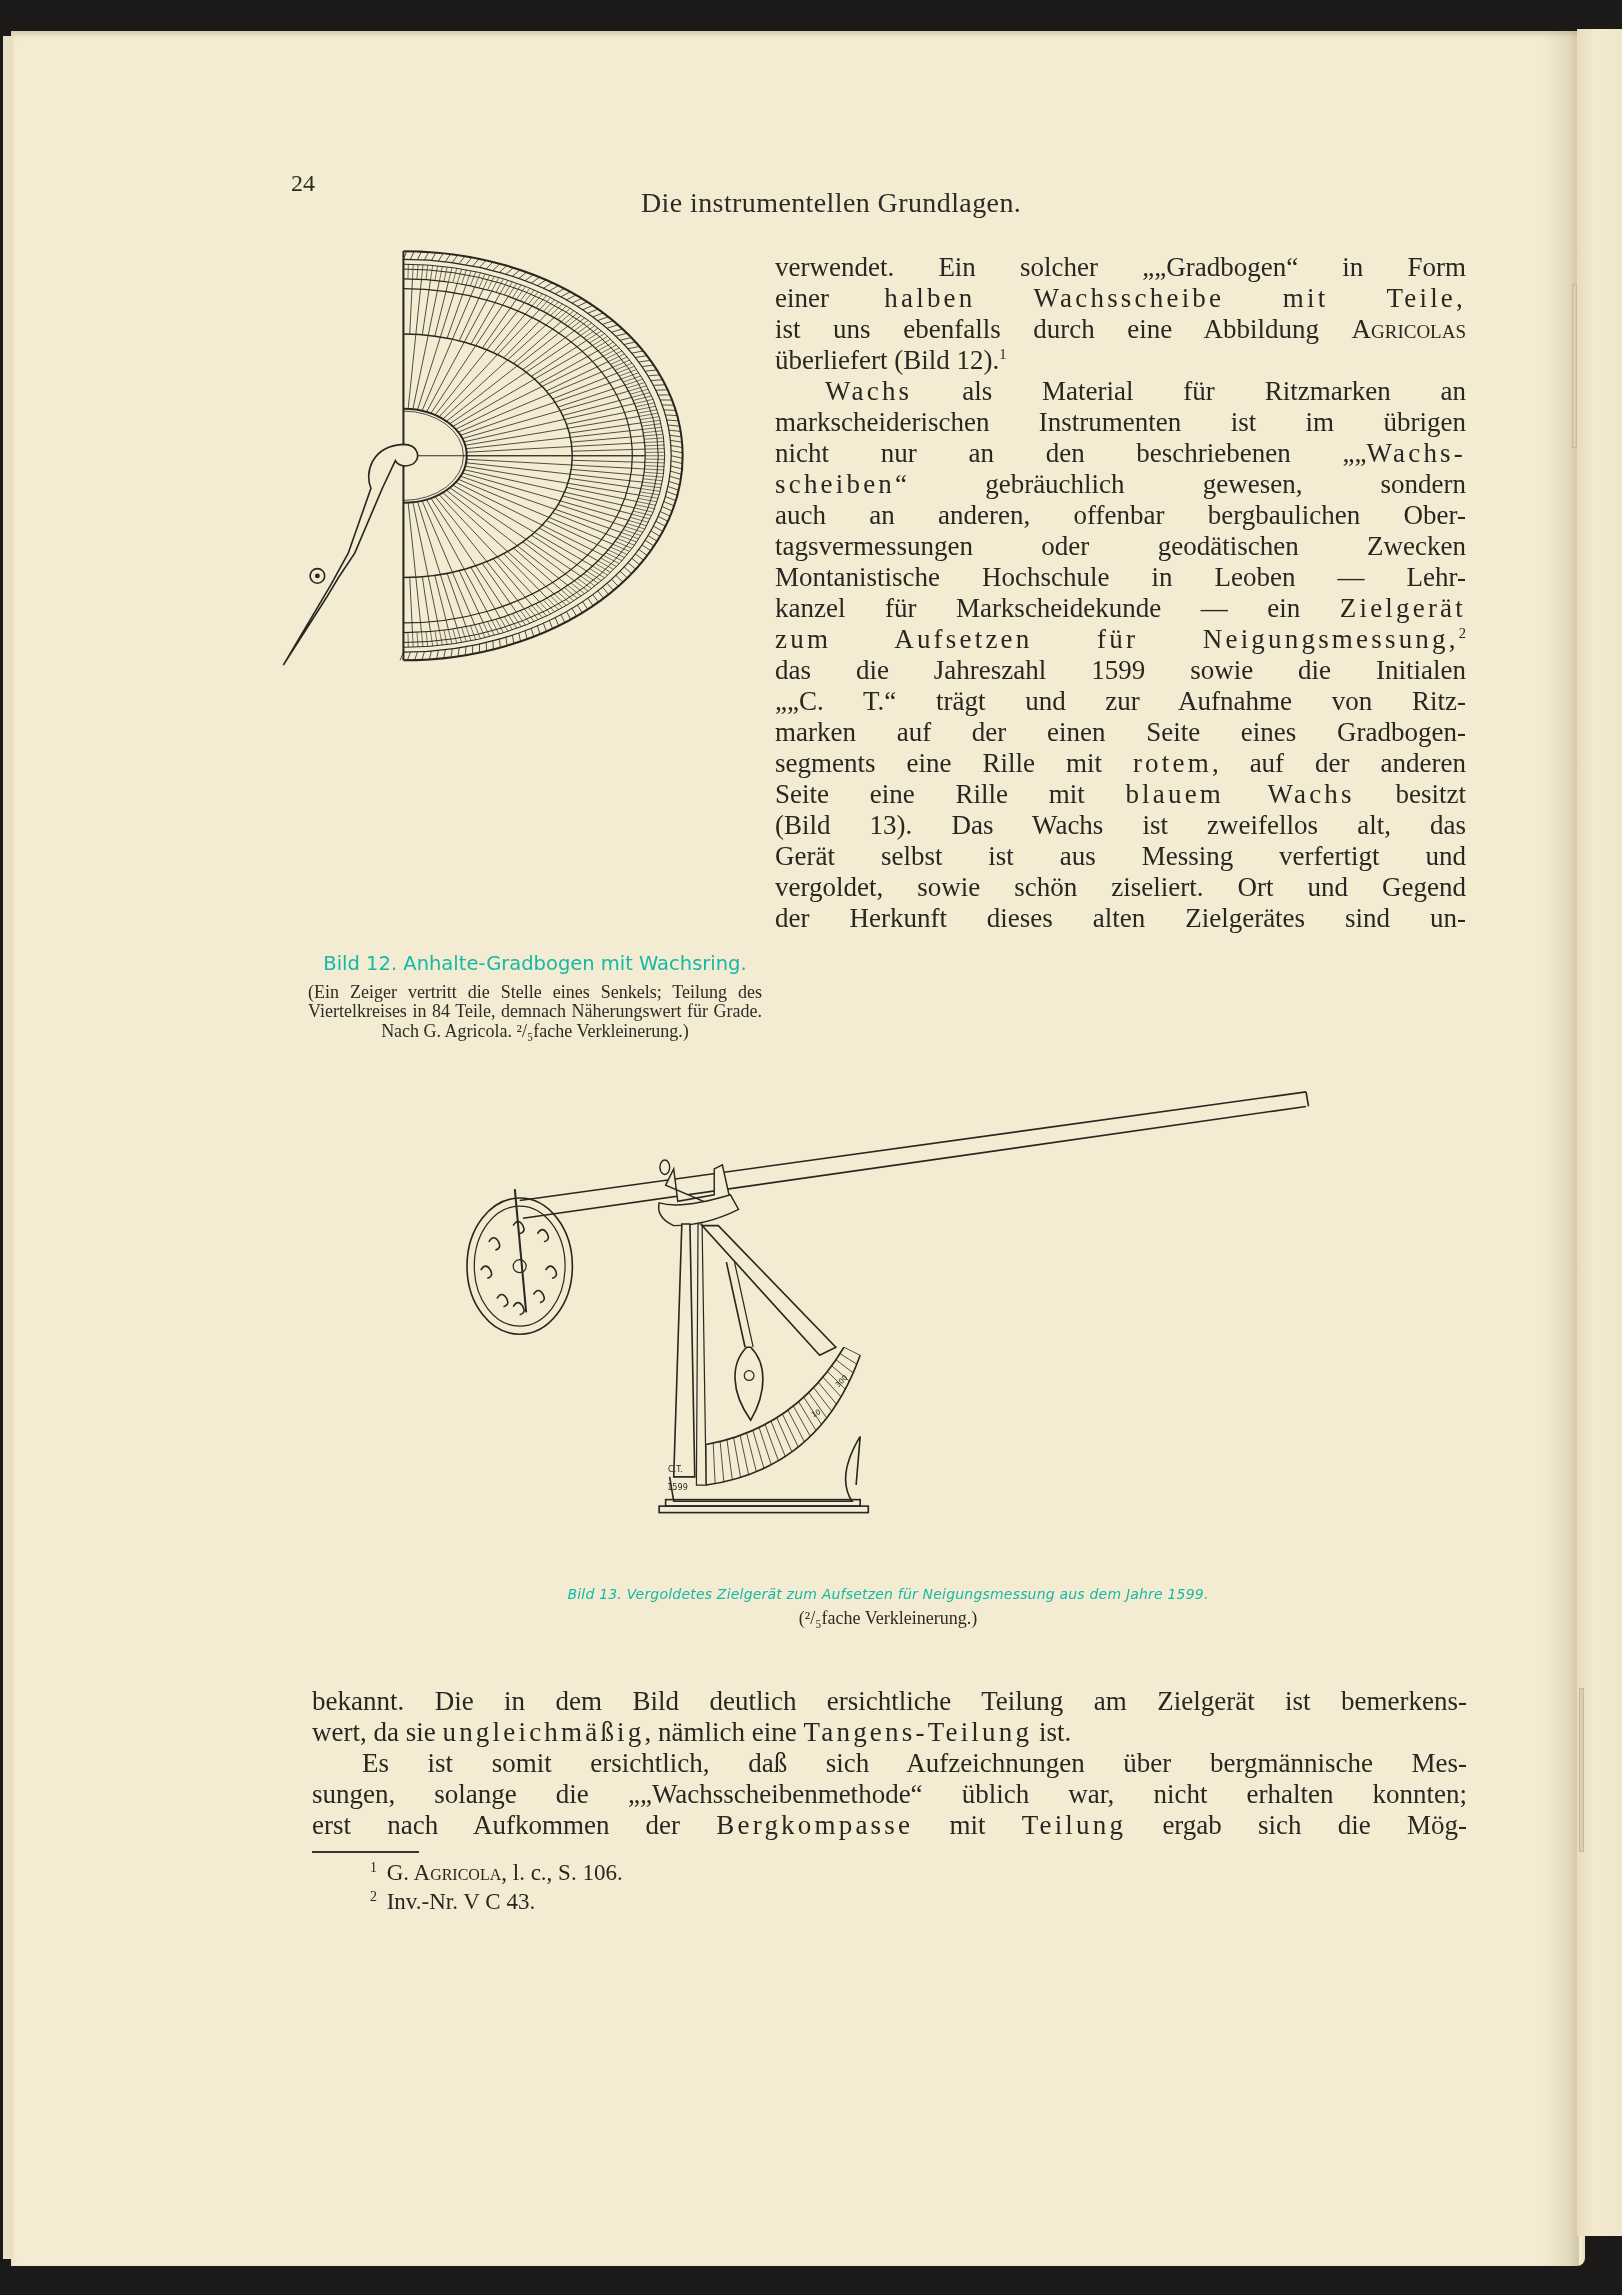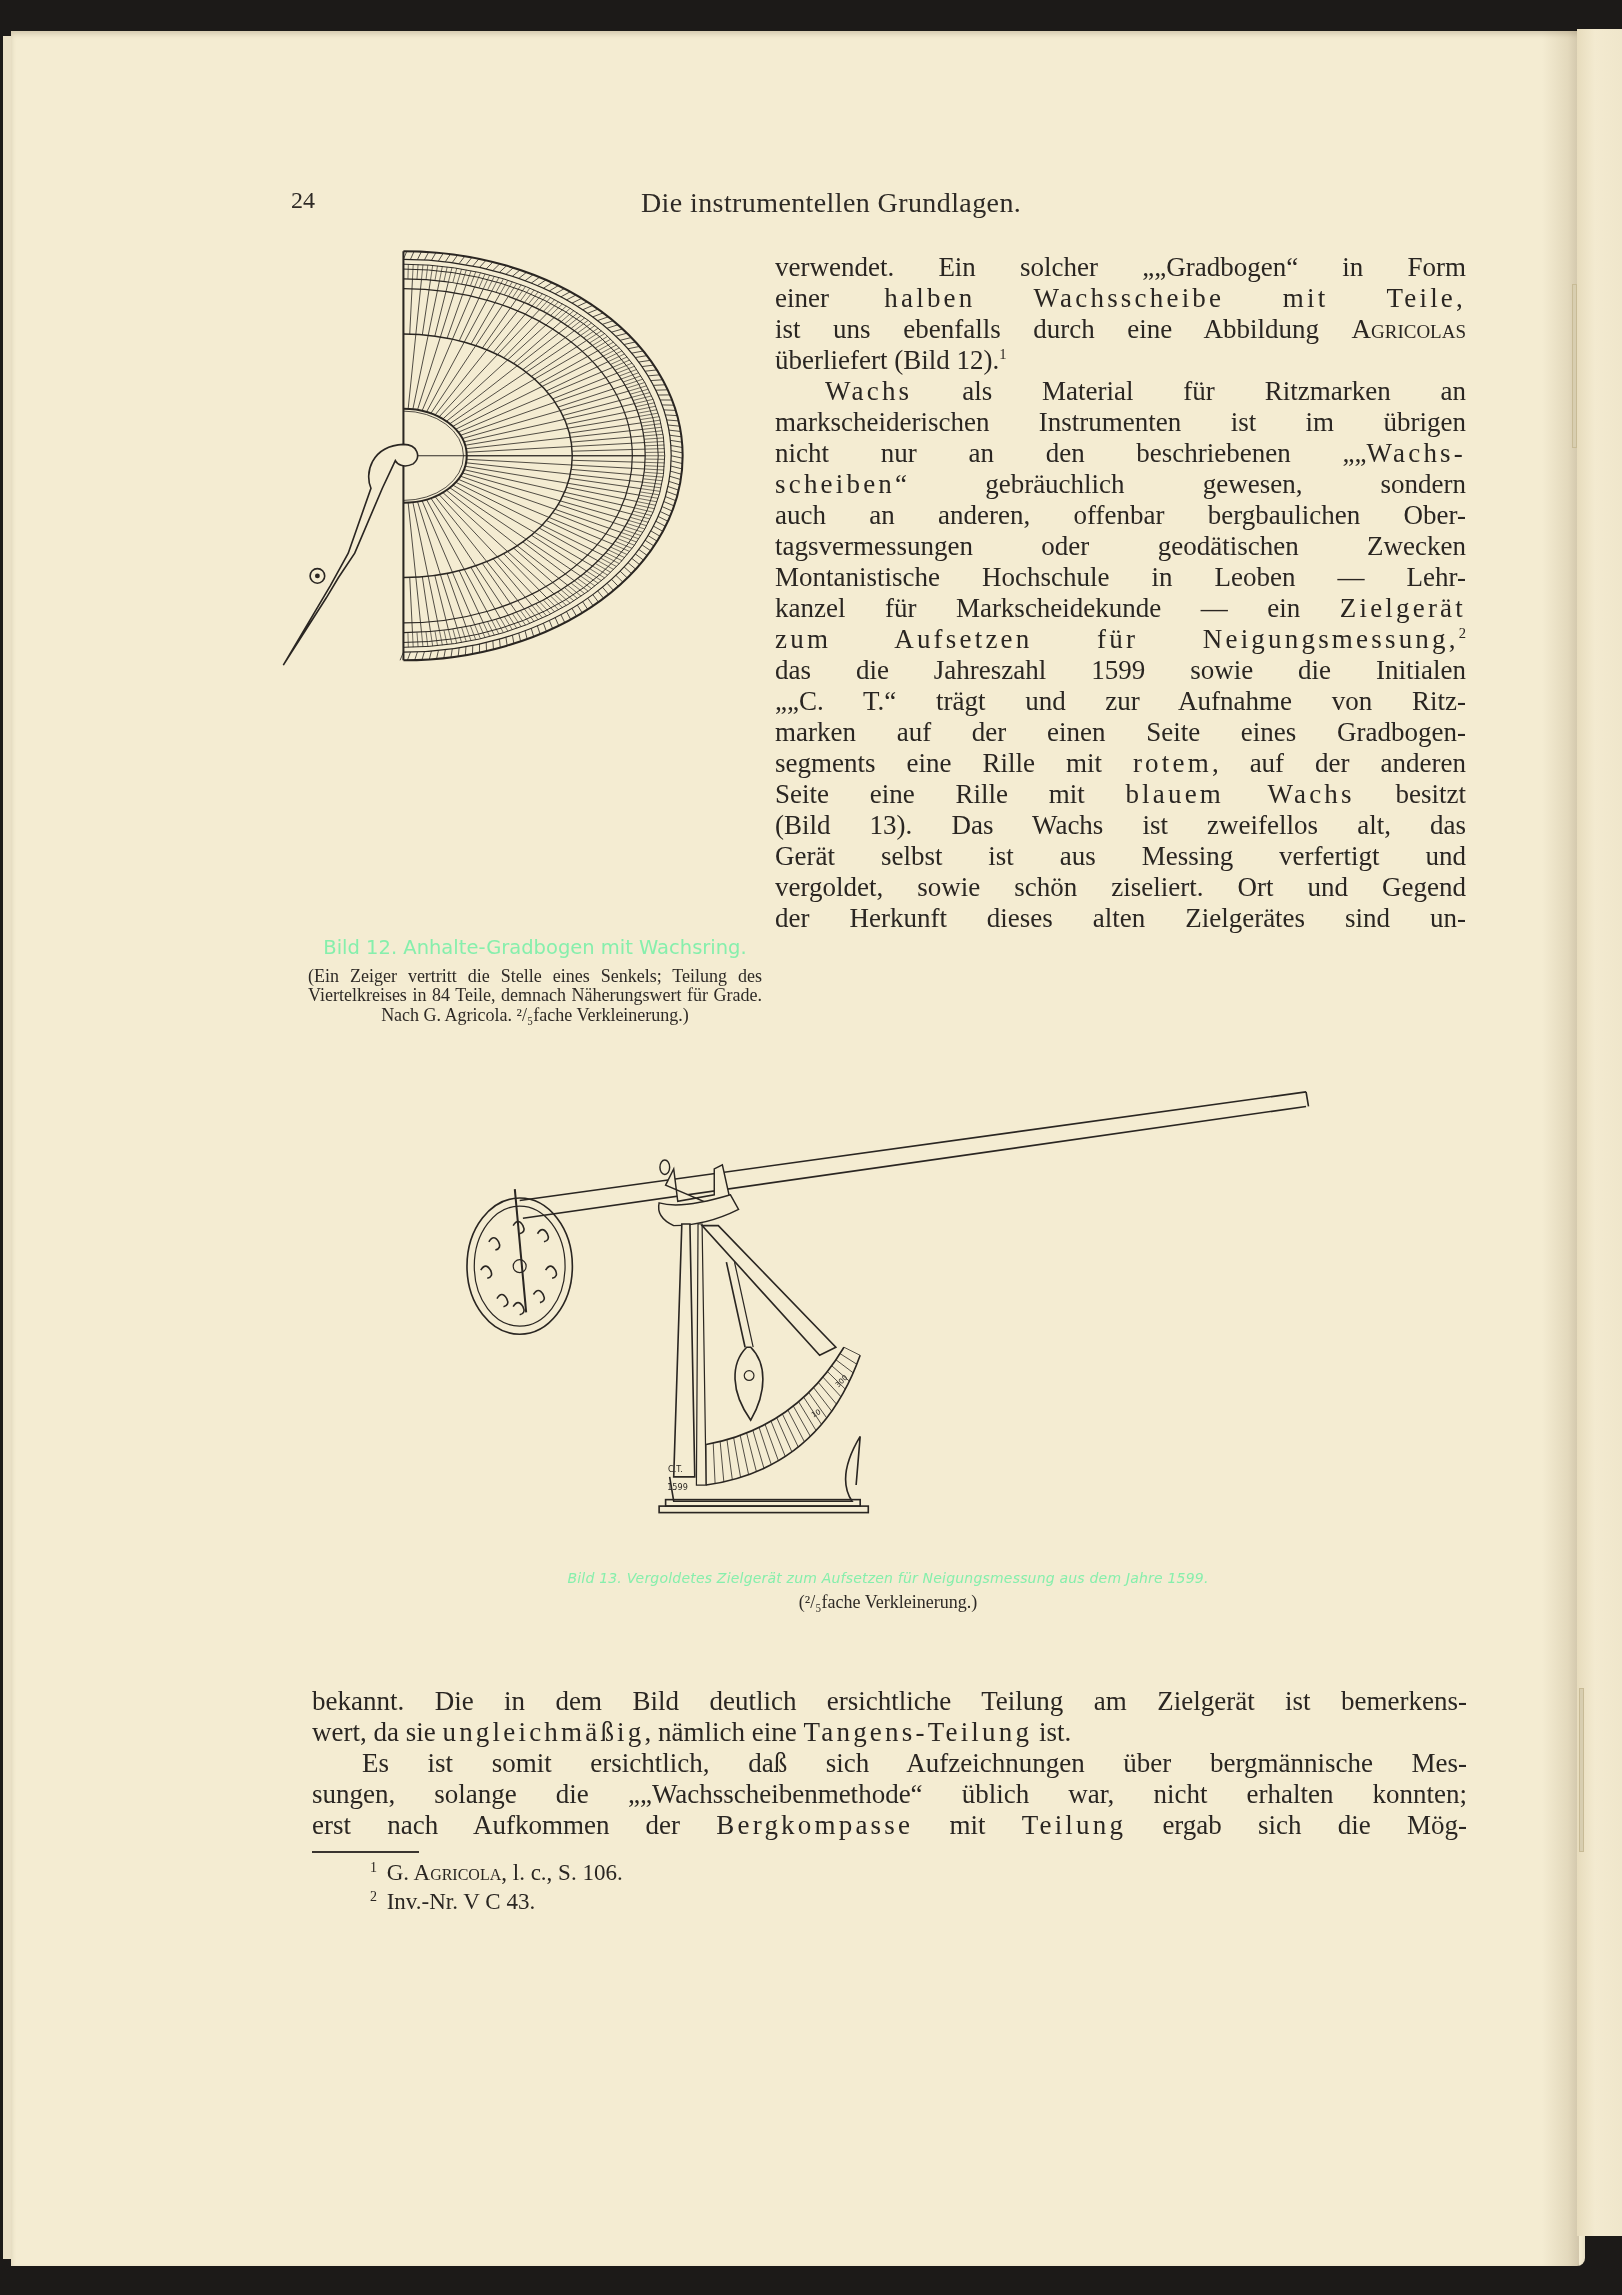--- a/index.html
+++ b/index.html
@@ -2,32 +2,32 @@
 <html style="font-size:13px"><head>
 <meta charset="utf-8">
 <style>
   html, body { margin:0; padding:0; }
   body { width:1623px; height:2295px; background:#1c1a18; position:relative; overflow:hidden; font-family:"DejaVu Serif", serif; }
   .page { position:absolute; left:11.4px; top:31px; width:1574px; height:2235px; background:#f4ecd2; border-radius:0 0 8px 0; box-shadow: inset 0 3.2px 4.9px rgba(120,100,70,.25); }
   .page-edge { position:absolute; left:3.2px; top:36px; width:9.7px; height:2223px; background:#e9e0c6; border-right:0.8px solid #cfc3a2; }
   .right-strip { position:absolute; left:1577px; top:29px; width:45px; height:2207px; background:linear-gradient(90deg,#e7dcbd 0%,#f3ead0 40%,#efe6cb 100%); }
   .gutter-shadow { position:absolute; left:1542px; top:31px; width:37px; height:2235px; background:linear-gradient(90deg,rgba(0,0,0,0) 0%,rgba(150,130,90,.18) 70%,rgba(120,100,70,.28) 100%); }
   .clip { position:absolute; width:3.2px; background:#d8ceb0; border:0.8px solid #c8bb96; }
-  .header-num { position:absolute; left:291px; top:187px; font-family:"Liberation Serif", serif; font-size:24px; color:#2e2a26; }
+  .header-num { position:absolute; left:291px; top:170px; font-family:"Liberation Serif", serif; font-size:24px; color:#2e2a26; }
   .header-title { position:absolute; left:641px; top:187px; font-family:"Liberation Serif", serif; font-size:28px; color:#2e2a26; letter-spacing:0.4px; }
   .body-text { font-family:"Liberation Serif", serif; color:#2a2622; font-size:27px; line-height:31px; text-align:justify; }
   .col-right { position:absolute; left:775px; top:252px; width:691px; }
   .line { display:block; text-align:justify; text-align-last:justify; height:31px; white-space:nowrap; }
   .line.last { text-align-last:left; }
   .indent { padding-left:50px; }
   .spaced { letter-spacing:3.2px; }
   .sc { font-variant:small-caps; }
   sup { font-size:14.6px; vertical-align:top; line-height:1; position:relative; top:1.6px; }
   .fig12-caption { position:absolute; left:308px; top:936px; width:454px; text-align:center; }
-  .cap-title { font-family:"DejaVu Sans", sans-serif; font-size:19.5px; color:#86efac; line-height:24px; }
+  .cap-title { font-family:"DejaVu Sans", sans-serif; font-size:19.5px; color:#14b8a6; line-height:24px;margin-top:16px; }
   .cap-sub { font-family:"Liberation Serif", serif; font-size:18px; color:#2e2a26; line-height:19.5px; margin-top:6.5px; text-align:justify; text-align-last:center; }
   .fig13-caption { position:absolute; left:312px; top:1566px; width:1152px; text-align:center; }
   .fig13-caption .cap-title { font-size:14px; letter-spacing:0.2px;font-style:italic; }
   .fig13-caption .cap-sub { text-align:center; margin-top:3.2px; font-size:18px; }
   .full-text { position:absolute; left:312px; top:1654px; width:1155px;margin-top:32px; }
   .fn-rule { position:absolute; left:312px; top:1851px; width:107px; height:1.6px; background:#3a3530; }
   .footnotes { position:absolute; left:370px; top:1858px; font-family:"Liberation Serif", serif; font-size:23px; color:#2a2622; line-height:29px; }
   .footnotes sup { font-size:14px; top:3.2px; margin-right:9.7px; }
   svg { position:absolute; overflow:visible; }
 </style>

